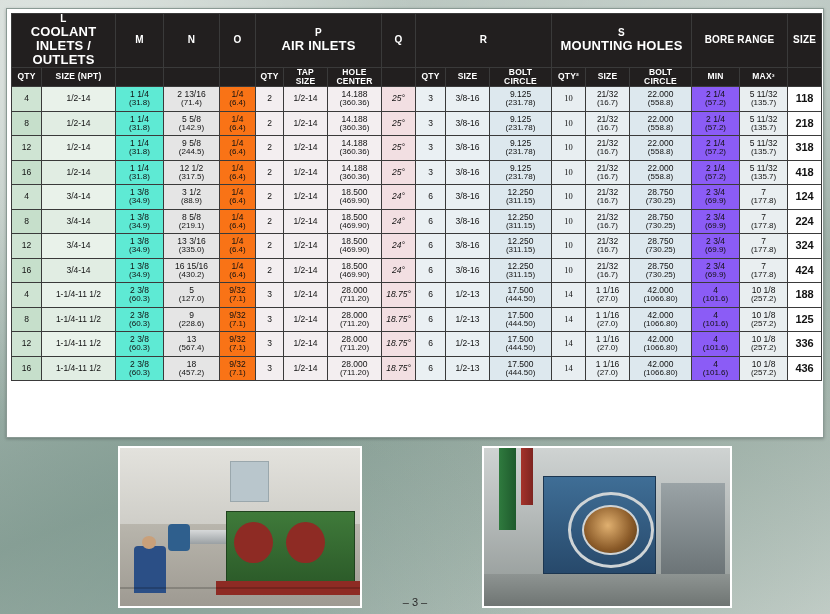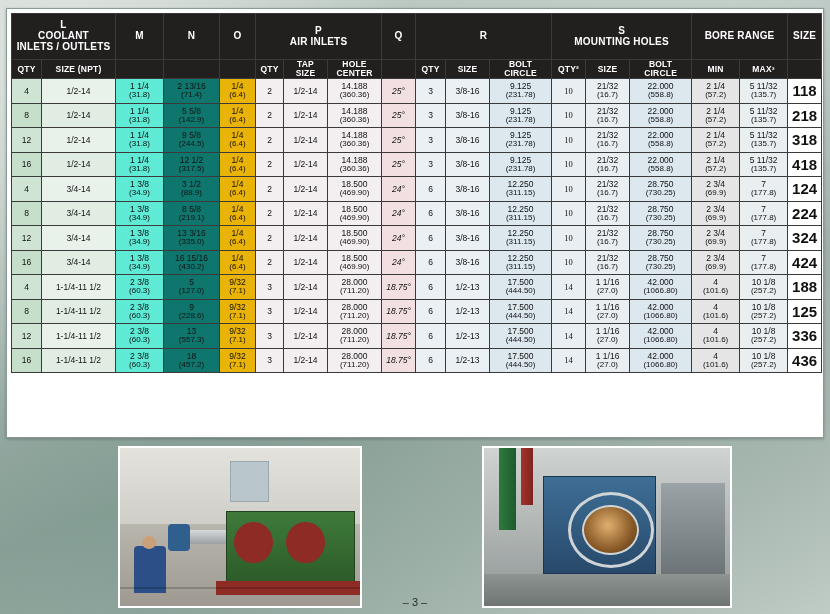--- a/index.html
+++ b/index.html
@@ -46,42 +46,42 @@
   thead th {
     background: #221f1f;
     color: #ffffff;
     font-weight: bold;
     font-size: 9px;
     letter-spacing: .2px;
   }
   thead th.grp { height: 46px; }
   thead th.sub { height: 18px; font-size: 8.5px; }
   thead .g1 { font-size: 10px; }
-  thead .g2 { font-size: 10px; font-weight: bold; }
+  thead .g2 { font-size: 13px; font-weight: bold; }
   tbody td { height: 24.5px; font-size: 8.5px; }
   tbody td .mm { display:block; font-size: 8px; }
   
   td.c-qty { background: #cfe4d3; }
   td.c-size { background: #e9f2ea; }
   td.c-m { background: #5eead4; }
-  td.c-n { background: #0f766e; }
-  td.c-o { background: #eab308; }
+  td.c-n { background: #e5e5e5; }
+  td.c-o { background: #f97316; }
   td.c-pq { background: #f3eef0; }
   td.c-ptap { background: #f3eef0; }
   td.c-phole { background: #f3eef0; }
   td.c-q { background: #f2dfe2; font-style: italic; }
   td.c-rq { background: #eaf0f3; }
   td.c-rsize { background: #eaf0f3; }
   td.c-rbolt { background: #dde8ee; }
   td.c-sq { background: #e8eef1; font-family: Liberation Serif, serif; }
   td.c-ssize { background: #e8eef1; }
   td.c-sbolt { background: #dde8ee; }
-  td.c-min { background: #e5e5e5; }
+  td.c-min { background: #8b5cf6; }
   td.c-max { background: #e9eef0; }
-  td.c-model { background: #ffffff; font-weight: bold; font-size: 15px; }
+  td.c-model { background: #ffffff; font-weight: bold; font-size: 11px; }
   tbody tr.alt td.c-qty { background: #c6dfcb; }
   tbody tr.alt td.c-size { background: #e1edE3; }
 
   
   #photos {
     position: absolute;
     left: 6px; top: 446px; width: 818px; height: 162px;
   }
   .photo {
     position: absolute;
@@ -464,21 +464,21 @@
           <td class="c-ssize">1 1/16<span class="mm">(27.0)</span></td>
           <td class="c-sbolt">42.000<span class="mm">(1066.80)</span></td>
           <td class="c-min">4<span class="mm">(101.6)</span></td>
           <td class="c-max">10 1/8<span class="mm">(257.2)</span></td>
           <td class="c-model">125</td>
         </tr>
         <tr>
           <td class="c-qty">12</td>
           <td class="c-size">1-1/4-11 1/2</td>
           <td class="c-m">2 3/8<span class="mm">(60.3)</span></td>
-          <td class="c-n">13<span class="mm">(557.3)</span></td>
+          <td class="c-n">13<span class="mm">(567.4)</span></td>
           <td class="c-o">9/32<span class="mm">(7.1)</span></td>
           <td class="c-pq">3</td>
           <td class="c-ptap">1/2-14</td>
           <td class="c-phole">28.000<span class="mm">(711.20)</span></td>
           <td class="c-q">18.75°</td>
           <td class="c-rq">6</td>
           <td class="c-rsize">1/2-13</td>
           <td class="c-rbolt">17.500<span class="mm">(444.50)</span></td>
           <td class="c-sq">14</td>
           <td class="c-ssize">1 1/16<span class="mm">(27.0)</span></td>

